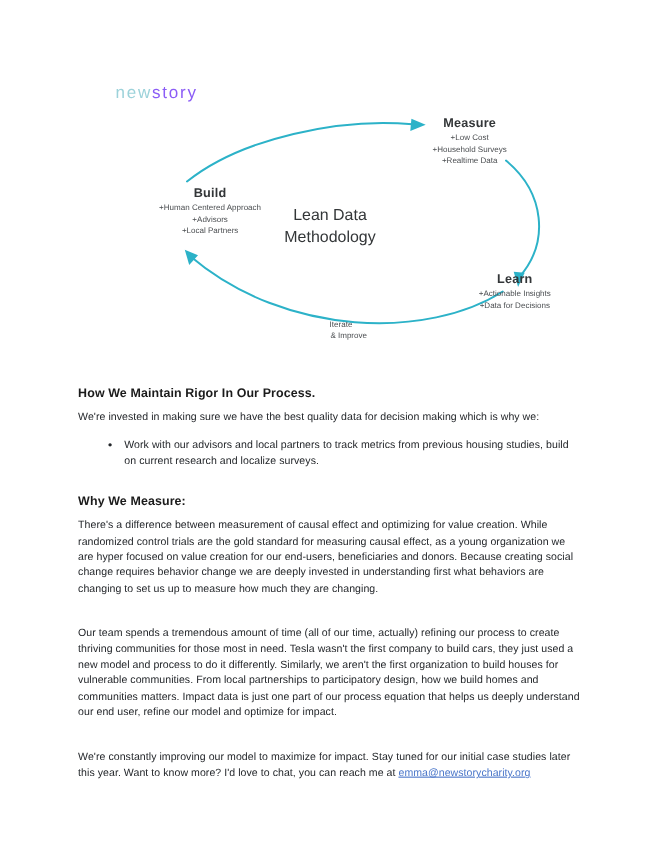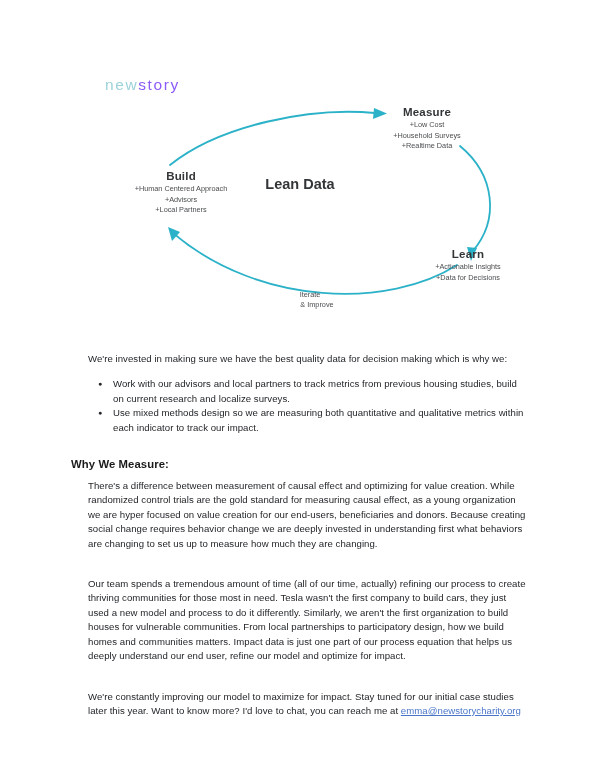--- a/index.html
+++ b/index.html
@@ -61,32 +61,32 @@
     letter-spacing: .2px;
     margin-bottom: 2px;
   }
   .node .node-item {
     font-size: 7.3px;
     line-height: 10.5px;
     color: #4a4d50;
     white-space: nowrap;
   }
   #node-measure { left: 292px; top: 6px; width: 150px; }
-  #node-build   { left: 46px;  top: 70px; width: 150px; text-align: center; }
+  #node-build   { left: 56px;  top: 70px; width: 150px; text-align: center; }
   #node-learn   { left: 338px; top: 148px; width: 140px; }
 
   .center-label {
     position: absolute;
     left: 170px;
-    top: 74px;
+    top: 86px;
     width: 140px;
     text-align: center;
     font-size: 14.5px;
     line-height: 20px;
-    font-weight: bold;
+    font-weight: normal;
     color: #333638;
   }
   .iterate-label {
     position: absolute;
     left: 190px;
     top: 190px;
     width: 120px;
     font-size: 7.3px;
     line-height: 9.5px;
     color: #4a4d50;
@@ -105,21 +105,21 @@
     font-size: 11.3px;
     font-weight: bold;
     color: #1b1b1b;
     margin: 0 0 9px 0;
     letter-spacing: .1px;
   }
   p.body-text {
     font-size: 9.6px;
     line-height: 14.4px;
     color: #23262a;
-    margin: 0 0 11px 17px;
+    margin: 0 0 11px 0;
     letter-spacing: .05px;
   }
   ul.bullets {
     margin: 0 0 4px 0;
     padding-left: 42px;
     list-style: none;
   }
   ul.bullets li {
     position: relative;
     font-size: 9.6px;
@@ -166,20 +166,21 @@
       </g>
 
       <g>
         <path d="M 397 165 C 330 208, 200 207, 113 133" fill="none" stroke="#2cb2c8" stroke-width="1.8" stroke-linecap="round"></path>
         <path d="M 108 127 L 112 141 L 120 132 Z" fill="#2cb2c8"></path>
       </g>
     </svg>
 
     <div class="center-label">
       <div>Lean Data</div>
+      <div>Methodology</div>
     </div>
 
     <div class="node" id="node-measure">
       <div class="node-title">Measure</div>
       <div class="node-item">+Low Cost</div>
       <div class="node-item">+Household Surveys</div>
       <div class="node-item">+Realtime Data</div>
     </div>
 
     <div class="node" id="node-build">
@@ -196,25 +197,25 @@
     </div>
 
     <div class="iterate-label">
       <div class="ln1">Iterate</div>
       <div class="ln2">&amp; Improve</div>
     </div>
   </div>
 
   <div class="content">
 
+    <h2 class="section-heading">How We Maintain Rigor In Our Process.</h2>
     <p class="body-text">We're invested in making sure we have the best quality data for decision making which is why we:</p>
 
     <ul class="bullets">
       <li>Work with our advisors and local partners to track metrics from previous housing studies, build on current research and localize surveys.</li>
-      <li>Use mixed methods design so we are measuring both quantitative and qualitative metrics within each indicator to track our impact.</li>
     </ul>
 
     <div class="spacer-sm"></div>
 
     <h2 class="section-heading">Why We Measure:</h2>
     <p class="body-text">There's a difference between measurement of causal effect and optimizing for value creation. While randomized control trials are the gold standard for measuring causal effect, as a young organization we are hyper focused on value creation for our end-users, beneficiaries and donors. Because creating social change requires behavior change we are deeply invested in understanding first what behaviors are changing to set us up to measure how much they are changing.</p>
 
     <div class="spacer-md"></div>
 
     <p class="body-text">Our team spends a tremendous amount of time (all of our time, actually) refining our process to create thriving communities for those most in need. Tesla wasn't the first company to build cars, they just used a new model and process to do it differently. Similarly, we aren't the first organization to build houses for vulnerable communities. From local partnerships to participatory design, how we build homes and communities  matters. Impact data is just one part of our process equation that helps us deeply understand our end user, refine our model and optimize for impact.</p>

